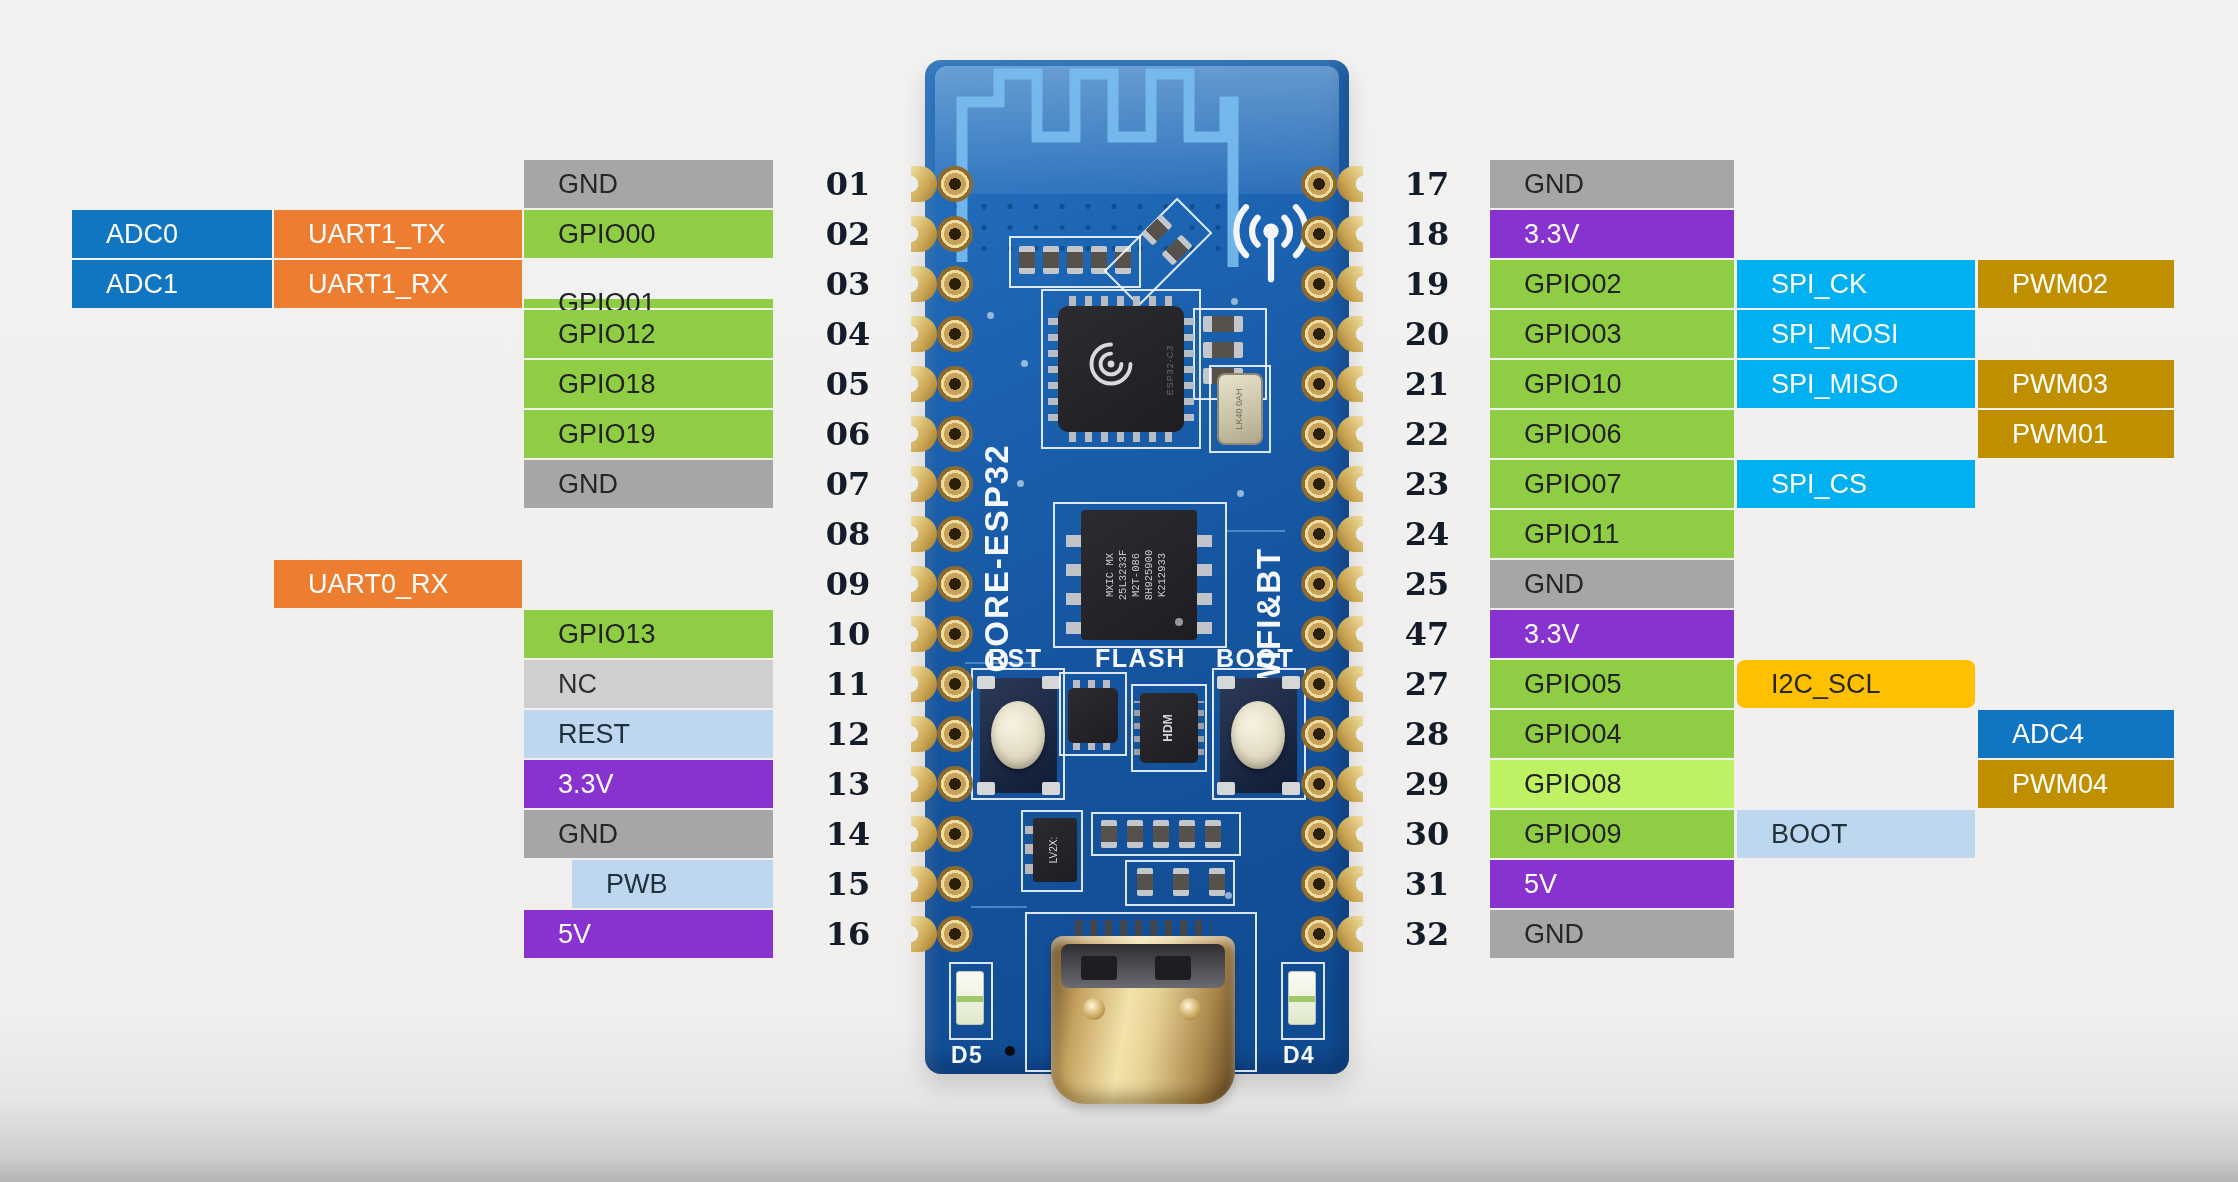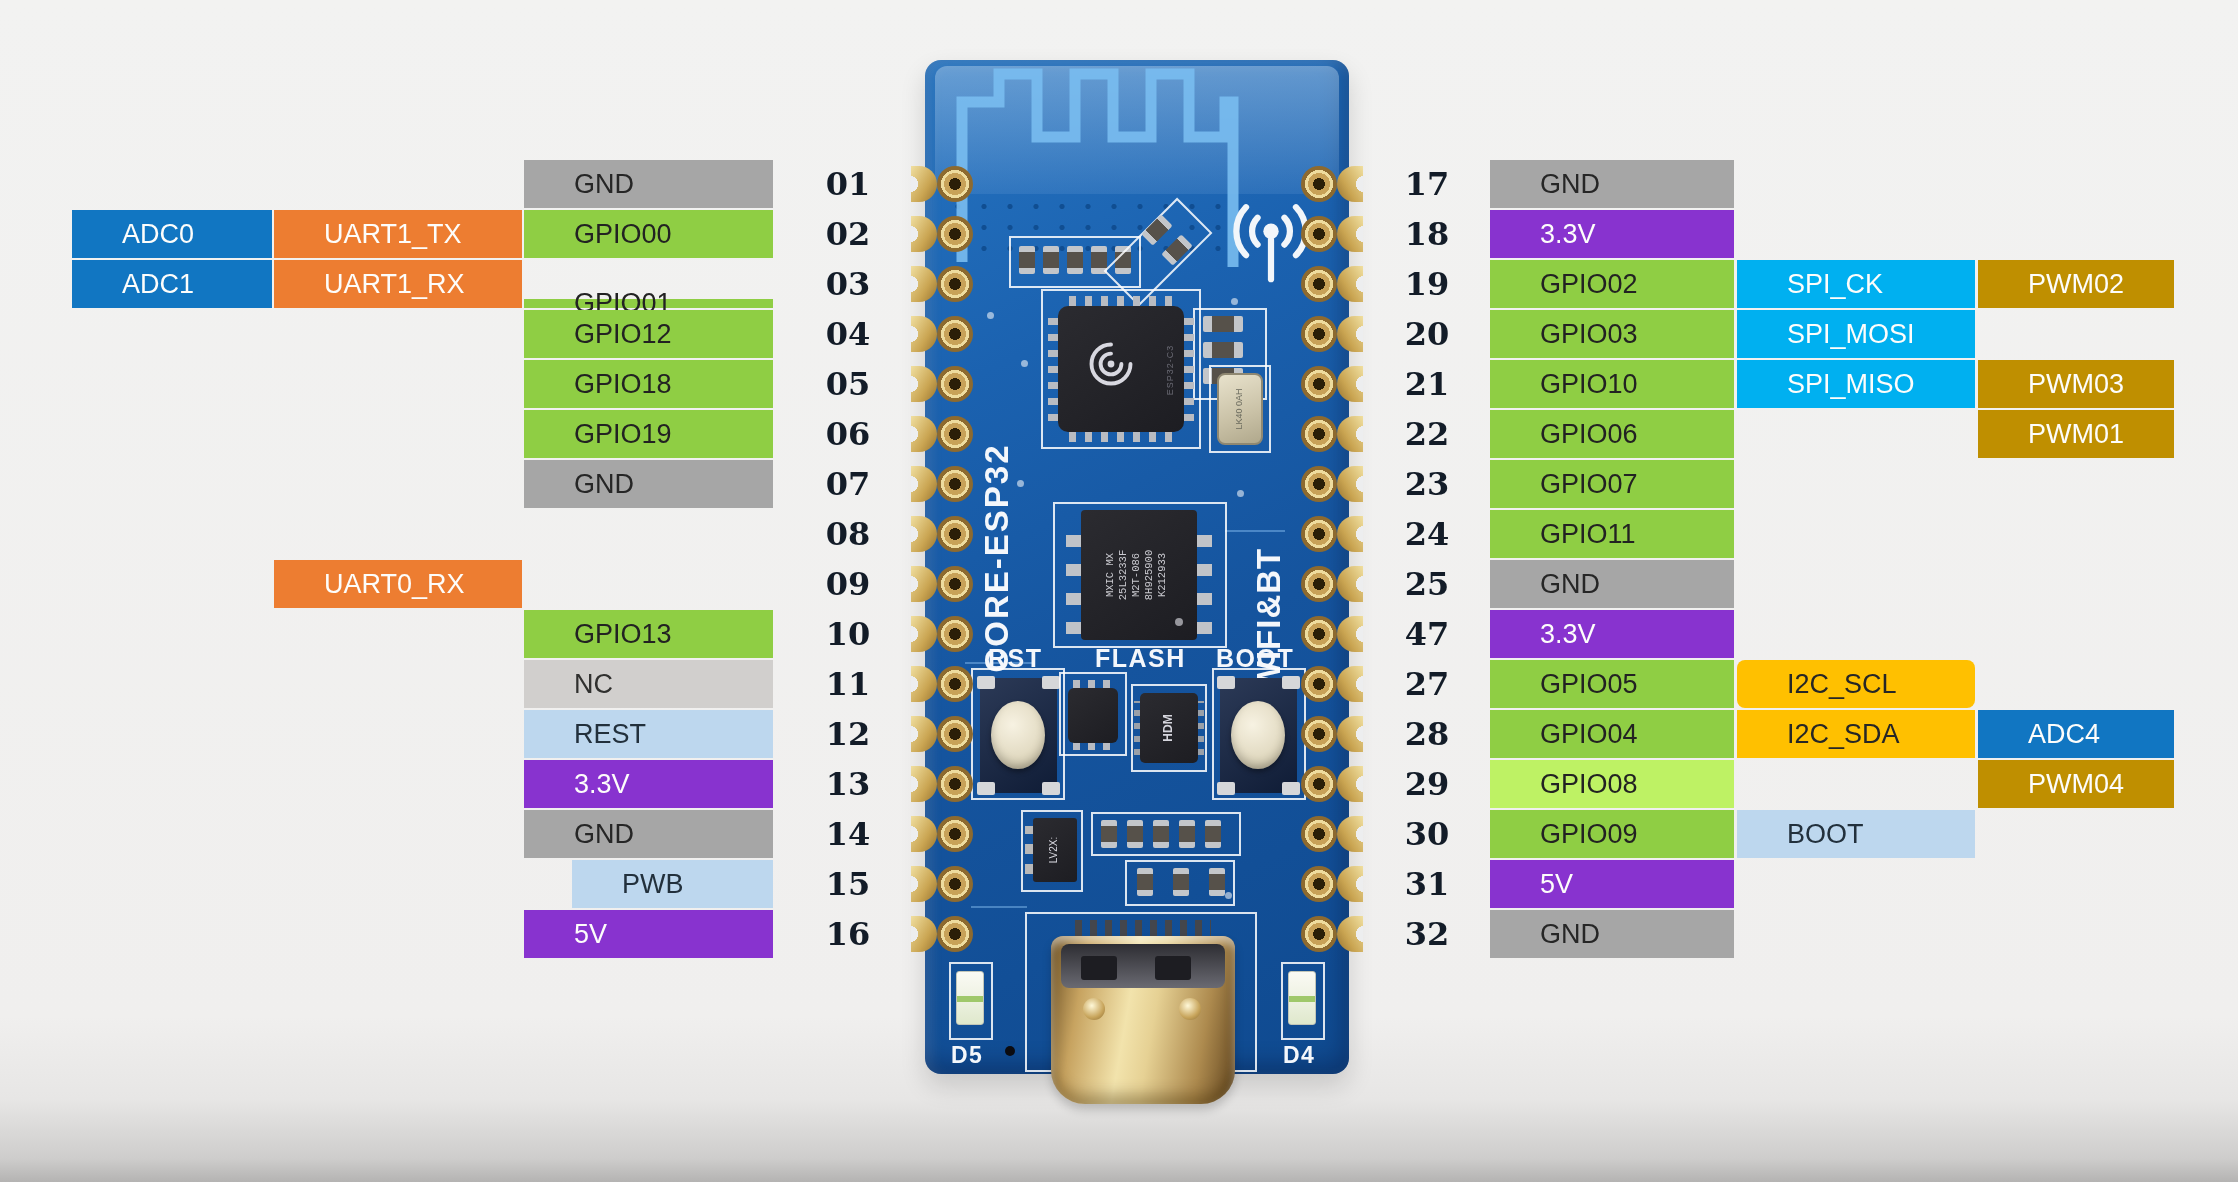--- a/index.html
+++ b/index.html
@@ -12,21 +12,21 @@
 
   
   .grid{position:absolute;display:grid;gap:2px;}
   #left-grid{left:72px;top:160px;grid-template-columns:200px 248px 249px;grid-auto-rows:48px;}
   #right-grid{left:1490px;top:160px;grid-template-columns:244px 238px 196px;grid-auto-rows:48px;column-gap:3px;}
   .numcol{position:absolute;display:grid;grid-auto-rows:48px;row-gap:2px;}
   #left-nums{left:800px;top:160px;width:96px;}
   #right-nums{left:1384px;top:160px;width:86px;}
   .num{font-family:"DejaVu Serif",serif;font-weight:bold;font-size:32px;color:#131c28;
        display:flex;align-items:center;justify-content:center;}
-  .cell{display:flex;align-items:center;padding-left:50px;font-size:27px;box-sizing:border-box;}
+  .cell{display:flex;align-items:center;padding-left:34px;font-size:27px;box-sizing:border-box;}
   .c-adc{grid-column:1}.c-uart{grid-column:2}.c-gpio{grid-column:3}
   .c-name{grid-column:1}.c-bus{grid-column:2}.c-fn{grid-column:3}
 
   
   #board{position:absolute;left:925px;top:60px;width:424px;height:1014px;border-radius:16px;
     background:linear-gradient(155deg,#2573c0 0%,#1b62b0 28%,#15549e 58%,#0f4a90 100%);
     box-shadow:0 12px 26px rgba(0,0,0,.14), inset -6px -10px 22px rgba(0,0,30,.28), inset 5px 5px 14px rgba(255,255,255,.14);}
   #board *{position:absolute;box-sizing:border-box;}
   .ant-zone{left:10px;top:6px;width:404px;height:128px;border-radius:12px;
     background:linear-gradient(180deg,rgba(195,218,240,.42),rgba(130,175,225,.16));}
@@ -134,27 +134,27 @@
     <div class="cell c-bus" style="grid-row: 3; background: rgb(0, 176, 240); color: rgb(253, 253, 251);">SPI_CK</div>
     <div class="cell c-fn" style="grid-row: 3; background: rgb(191, 143, 0); color: rgb(253, 253, 251);">PWM02</div>
     <div class="cell c-name" style="grid-row: 4; background: rgb(143, 206, 68); color: rgb(34, 34, 34);">GPIO03</div>
     <div class="cell c-bus" style="grid-row: 4; background: rgb(0, 176, 240); color: rgb(253, 253, 251);">SPI_MOSI</div>
     <div class="cell c-name" style="grid-row: 5; background: rgb(143, 206, 68); color: rgb(34, 34, 34);">GPIO10</div>
     <div class="cell c-bus" style="grid-row: 5; background: rgb(0, 176, 240); color: rgb(253, 253, 251);">SPI_MISO</div>
     <div class="cell c-fn" style="grid-row: 5; background: rgb(191, 143, 0); color: rgb(253, 253, 251);">PWM03</div>
     <div class="cell c-name" style="grid-row: 6; background: rgb(143, 206, 68); color: rgb(34, 34, 34);">GPIO06</div>
     <div class="cell c-fn" style="grid-row: 6; background: rgb(191, 143, 0); color: rgb(253, 253, 251);">PWM01</div>
     <div class="cell c-name" style="grid-row: 7; background: rgb(143, 206, 68); color: rgb(34, 34, 34);">GPIO07</div>
+    <div class="cell c-bus" style="grid-row: 7; background: rgb(0, 176, 240); color: rgb(253, 253, 251);">SPI_CS</div>
     <div class="cell c-name" style="grid-row: 8; background: rgb(143, 206, 68); color: rgb(34, 34, 34);">GPIO11</div>
     <div class="cell c-name" style="grid-row: 9; background: rgb(166, 166, 166); color: rgb(38, 38, 38);">GND</div>
     <div class="cell c-name" style="grid-row: 10; background: rgb(136, 51, 207); color: rgb(253, 253, 251);">3.3V</div>
     <div class="cell c-name" style="grid-row: 11; background: rgb(143, 206, 68); color: rgb(34, 34, 34);">GPIO05</div>
     <div class="cell c-bus" style="grid-row: 11; background: rgb(255, 192, 0); color: rgb(38, 38, 38); border-radius: 8px;">I2C_SCL</div>
     <div class="cell c-name" style="grid-row: 12; background: rgb(143, 206, 68); color: rgb(34, 34, 34);">GPIO04</div>
-    <div class="cell c-bus" style="grid-row: 12; background: rgb(255, 192, 0); color: rgb(38, 38, 38);">I2C_SDA</div>
     <div class="cell c-fn" style="grid-row: 12; background: rgb(17, 118, 194); color: rgb(253, 253, 251);">ADC4</div>
     <div class="cell c-name" style="grid-row: 13; background: #bef264; color: rgb(34, 34, 34);">GPIO08</div>
     <div class="cell c-fn" style="grid-row: 13; background: rgb(191, 143, 0); color: rgb(253, 253, 251);">PWM04</div>
     <div class="cell c-name" style="grid-row: 14; background: rgb(143, 206, 68); color: rgb(34, 34, 34);">GPIO09</div>
     <div class="cell c-bus" style="grid-row: 14; background: rgb(189, 215, 238); color: rgb(34, 48, 60);">BOOT</div>
     <div class="cell c-name" style="grid-row: 15; background: rgb(136, 51, 207); color: rgb(253, 253, 251);">5V</div>
     <div class="cell c-name" style="grid-row: 16; background: rgb(166, 166, 166); color: rgb(38, 38, 38);">GND</div>
   </div>
 
   <div id="board">

